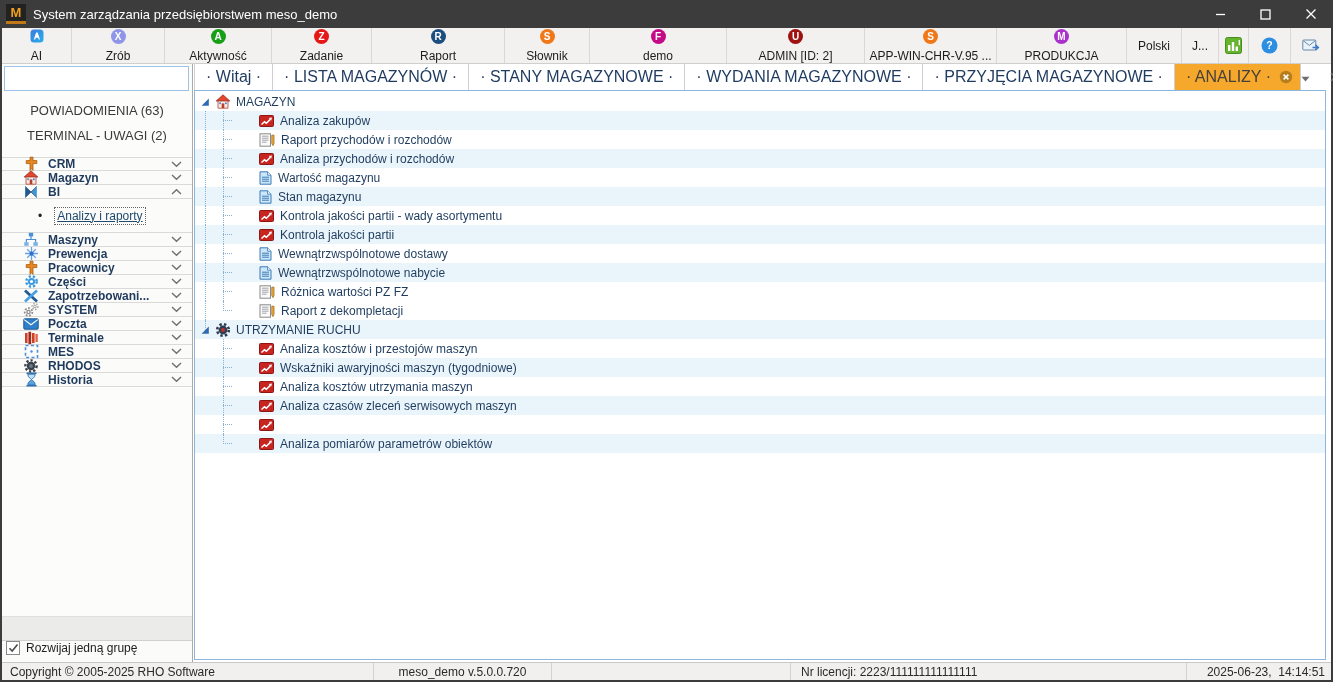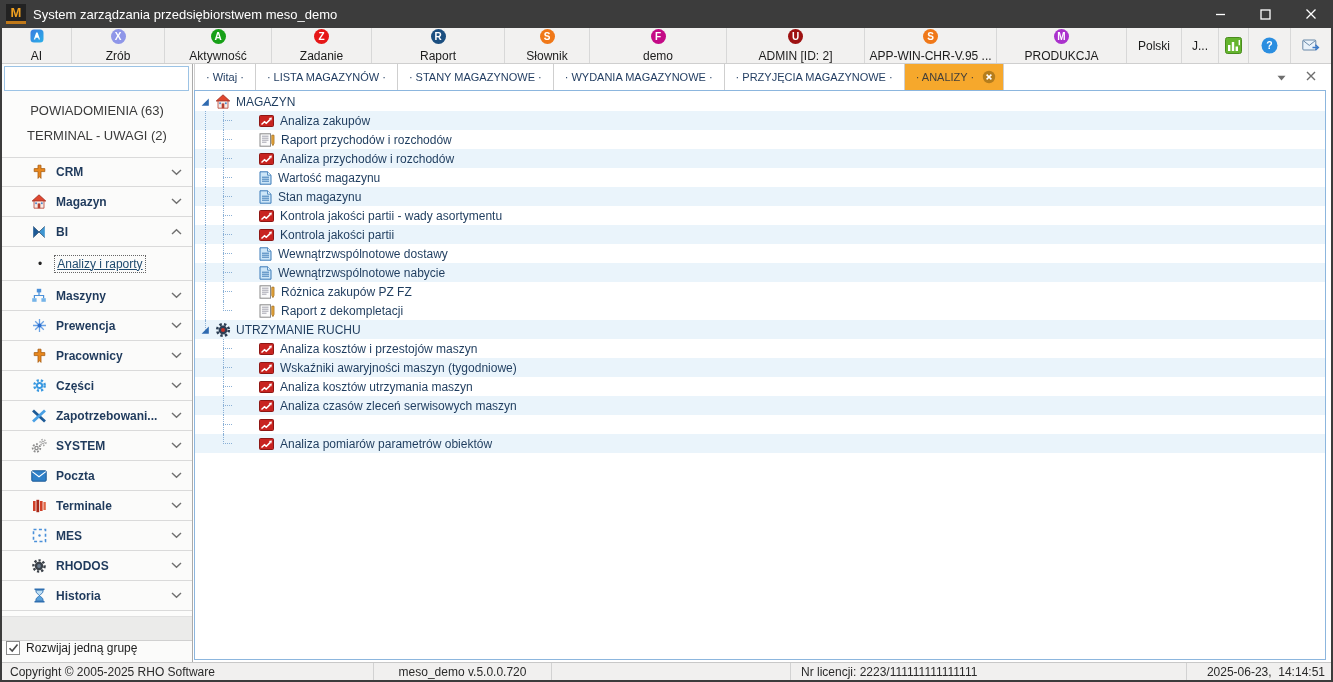--- a/index.html
+++ b/index.html
@@ -43,39 +43,39 @@
 
   
   .sidebar { flex:0 0 191px; width:191px; border-right:1px solid #aaaaaa; background:#fcfcfb;
              display:flex; flex-direction:column; min-height:0; }
   .search-wrap { padding:2px 3px 4px 2px; }
   .search { width:100%; height:25px; border:1px solid #9cc3e5; padding:0 5px; font-size:12px;
             font-family:"Liberation Sans","DejaVu Sans",sans-serif; outline:none; }
   .notif { text-align:center; color:#3a3a3a; font-size:13px; padding-bottom:12px; }
   .notif-item { margin-top:6px; padding:2px 16px; cursor:default; }
   .menu { display:flex; flex-direction:column; }
-  .menu-row { height:30px; background:#fbfbfa; border-bottom:1px solid #dadada; display:flex; align-items:center;
-              padding:0 10px 0 28px; cursor:default; }
+  .menu-row { height:14px; background:#fbfbfa; border-bottom:1px solid #dadada; display:flex; align-items:center;
+              padding:0 10px 0 20px; cursor:default; }
   .menu-row:first-child { border-top:1px solid #dadada; }
   .menu-ic { width:18px; height:17px; margin-right:8px; display:flex; align-items:center; justify-content:center; flex:0 0 18px; }
   .menu-label { font-size:12px; font-weight:bold; color:#1f3a5c; flex:1; white-space:nowrap; overflow:hidden; }
   .chev { display:flex; align-items:center; }
   .menu-sub { height:34px; background:#fbfbfa; border-bottom:1px solid #dadada; display:flex; align-items:center;
               padding-left:36px; font-size:12px; color:#1f4a6e; cursor:default; }
   .menu-sub .bullet { margin-right:12px; color:#222; font-size:12px; }
   .sub-label.selected { border:1px dotted #666; text-decoration:underline; padding:1px 2px; }
   .gray-strip { margin-top:auto; height:24px; background:#ebebea; border-top:1px solid #e0e0e0; }
   .sidebar-footer { flex:0 0 22px; background:#fbfbfa; border-top:1px solid #d0d0d0; display:flex;
                     align-items:flex-start; gap:6px; padding-left:4px; font-size:12px; color:#222; }
   .checkbox { width:14px; height:14px; border:1px solid #8a8a8a; background:#fff; display:flex;
               align-items:center; justify-content:center; }
 
   
   .content { flex:1; display:flex; flex-direction:column; background:#fff; padding:0 5px 2px 1px; min-width:0; }
-  .tabbar { flex:0 0 26px; display:flex; align-items:stretch; font-size:11px; color:#1e3a5f; }
+  .tabbar { flex:0 0 26px; display:flex; align-items:stretch; font-size:16px; color:#1e3a5f; }
   .tab { display:flex; align-items:center; padding:0 11px; border-right:1px solid #cfcfcf; white-space:nowrap; cursor:default; }
   .tab:first-child { border-left:1px solid #cfcfcf; }
   .tab.active { background:#f6a82c; color:#44403a; font-weight:normal; gap:8px; padding-right:7px; }
   .tab-close { display:flex; align-items:center; }
   .tab-extra { margin-left:auto; display:flex; align-items:center; gap:20px; padding-right:10px; }
 
   .tree-panel { flex:1; border:1px solid #8cb6de; background:#fff; overflow:hidden;
                 font-size:12px; color:#1e3c5e; padding-top:1px; }
   .tree-row { height:19px; display:flex; align-items:center; position:relative; cursor:default; }
   .tree-row.alt { background:#eaf4fb; }
@@ -630,21 +630,21 @@
               <span class="vl1"></span>
               <span class="vl2"></span>
               <span class="stub"></span>
               <span class="c-ic">
                 <svg width="16" height="14" viewBox="0 0 16 14">
                   <rect x="1" y="0.8" width="10.5" height="12.4" fill="#fafafa" stroke="#8a8a8a"></rect>
                   <path d="M3 3.2h6.5M3 5.2h6.5M3 7.2h6.5M3 9.2h4.5" stroke="#9a9aa6" stroke-width="0.9"></path>
                   <path d="M12.8 2.2h2.2v8.2l-1.1 2.2-1.1-2.2z" fill="#f0b040" stroke="#a06818" stroke-width="0.8"></path>
                 </svg>
               </span>
-              <span class="t-label">Różnica zakupów PZ FZ</span>
+              <span class="t-label">Różnica wartości PZ FZ</span>
             </div>
             <div class="tree-row child">
               <span class="vl1"></span>
               <span class="vl2 half"></span>
               <span class="stub"></span>
               <span class="c-ic">
                 <svg width="16" height="14" viewBox="0 0 16 14">
                   <rect x="1" y="0.8" width="10.5" height="12.4" fill="#fafafa" stroke="#8a8a8a"></rect>
                   <path d="M3 3.2h6.5M3 5.2h6.5M3 7.2h6.5M3 9.2h4.5" stroke="#9a9aa6" stroke-width="0.9"></path>
                   <path d="M12.8 2.2h2.2v8.2l-1.1 2.2-1.1-2.2z" fill="#f0b040" stroke="#a06818" stroke-width="0.8"></path>

